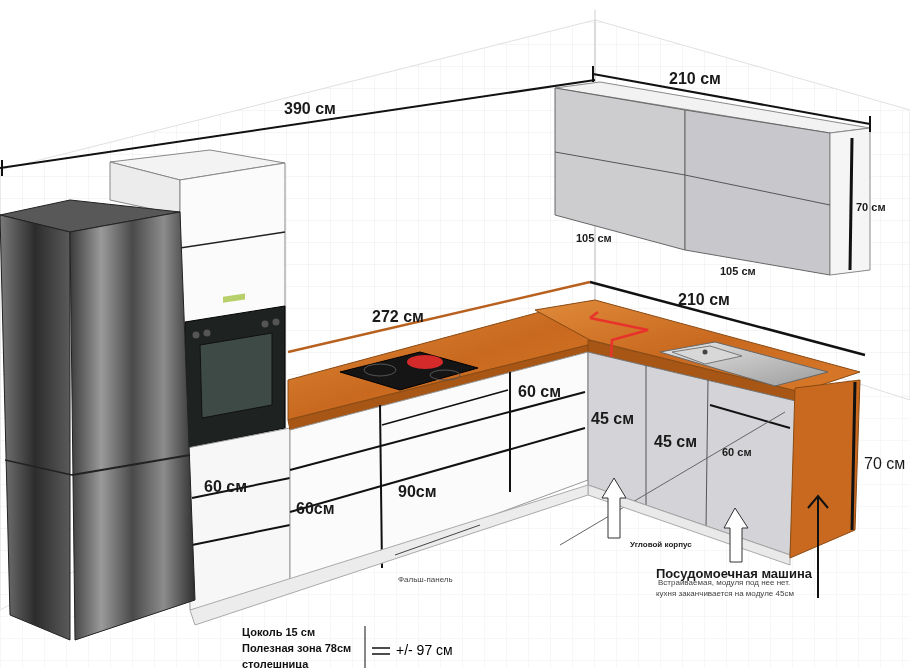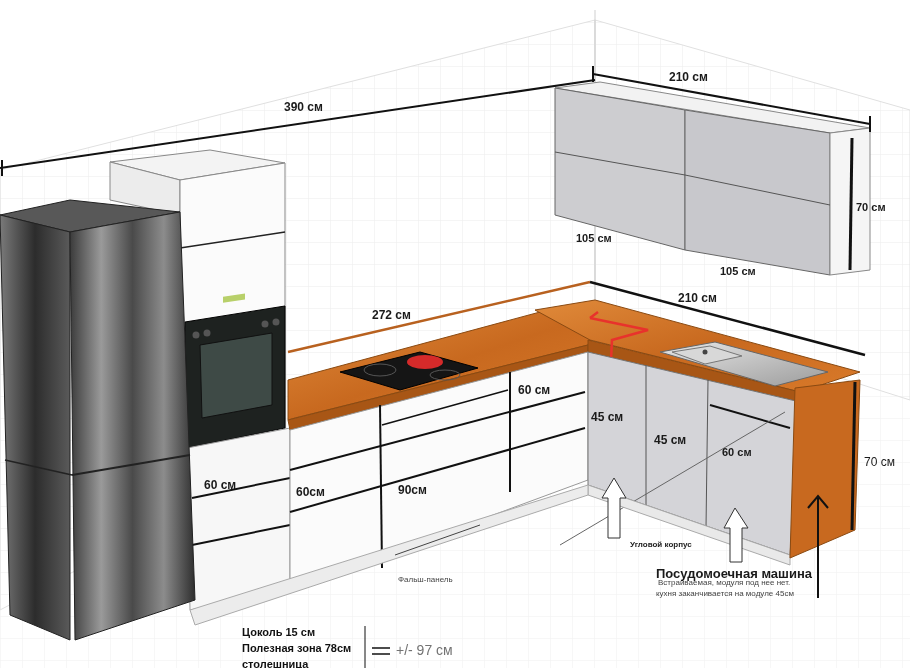--- a/index.html
+++ b/index.html
@@ -1,25 +1,25 @@
 <!DOCTYPE html>
 <html><head>
 <meta charset="utf-8">
 <style>
   html,body{margin:0;padding:0;background:#fff;}
   body{width:910px;height:668px;overflow:hidden;position:relative;font-family:"DejaVu Sans","Liberation Sans",sans-serif;}
   #stage{position:absolute;left:0;top:0;width:910px;height:668px;}
   svg{position:absolute;left:0;top:0;}
   .lbl{position:absolute;font-weight:bold;color:#1a1a1a;white-space:nowrap;font-family:"Liberation Sans","DejaVu Sans",sans-serif;}
-  .dim{font-size:12px;}
+  .dim{font-size:16px;}
   .small{font-size:8px;font-weight:bold;color:#222;margin-left:32px;}
   .tiny{font-size:8px;font-weight:normal;color:#444;}
   .note{font-size:12px;font-weight:normal;color:#111;line-height:17px;}
   .legend{font-size:11px;font-weight:bold;line-height:16px;color:#111;}
-  .eq{font-size:14px;font-weight:normal;color:#737373;}
+  .eq{font-size:14px;font-weight:normal;color:#000000;}
 </style>
 </head>
 <body>
 
 <div id="stage">
 <svg width="910" height="668" viewBox="0 0 910 668">
   <defs>
     <pattern id="grid" width="22" height="22" patternUnits="userSpaceOnUse">
       <path d="M22 0 L0 0 0 22" fill="none" stroke="#ececec" stroke-width="1"></path>
     </pattern>
@@ -165,21 +165,21 @@
 
 <span class="lbl dim" style="left:284px;top:100px;">390 см</span>
 <span class="lbl dim" style="left:669px;top:70px;">210 см</span>
 <span class="lbl dim" style="left:576px;top:232px;font-size:11px;">105 см</span>
 <span class="lbl dim" style="left:720px;top:265px;font-size:11px;">105 см</span>
 <span class="lbl dim" style="left:856px;top:201px;font-size:11px;">70 см</span>
 <span class="lbl dim" style="left:372px;top:308px;">272 см</span>
 <span class="lbl dim" style="left:678px;top:291px;">210 см</span>
 <span class="lbl dim" style="left:864px;top:455px;font-weight:normal;">70 см</span>
 <span class="lbl dim" style="left:204px;top:478px;">60 см</span>
-<span class="lbl dim" style="left:296px;top:485px;">60см</span>
+<span class="lbl dim" style="left:296px;top:500px;">60см</span>
 <span class="lbl dim" style="left:398px;top:456px;margin-top:27px;">90см</span>
 <span class="lbl dim" style="left:518px;top:383px;">60 см</span>
 <span class="lbl dim" style="left:591px;top:410px;">45 см</span>
 <span class="lbl dim" style="left:654px;top:433px;">45 см</span>
 <span class="lbl dim" style="left:722px;top:446px;font-size:11px;">60 см</span>
 
 <span class="lbl tiny" style="left:398px;top:575px;">Фальш-панель</span>
 <span class="lbl small" style="left:598px;top:540px;">Угловой корпус</span>
 <span class="lbl" style="left:656px;top:566px;font-size:13px;">Посудомоечная машина</span>
 <span class="lbl tiny" style="left:658px;top:578px;">Встраиваемая, модуля под нее нет.</span>

